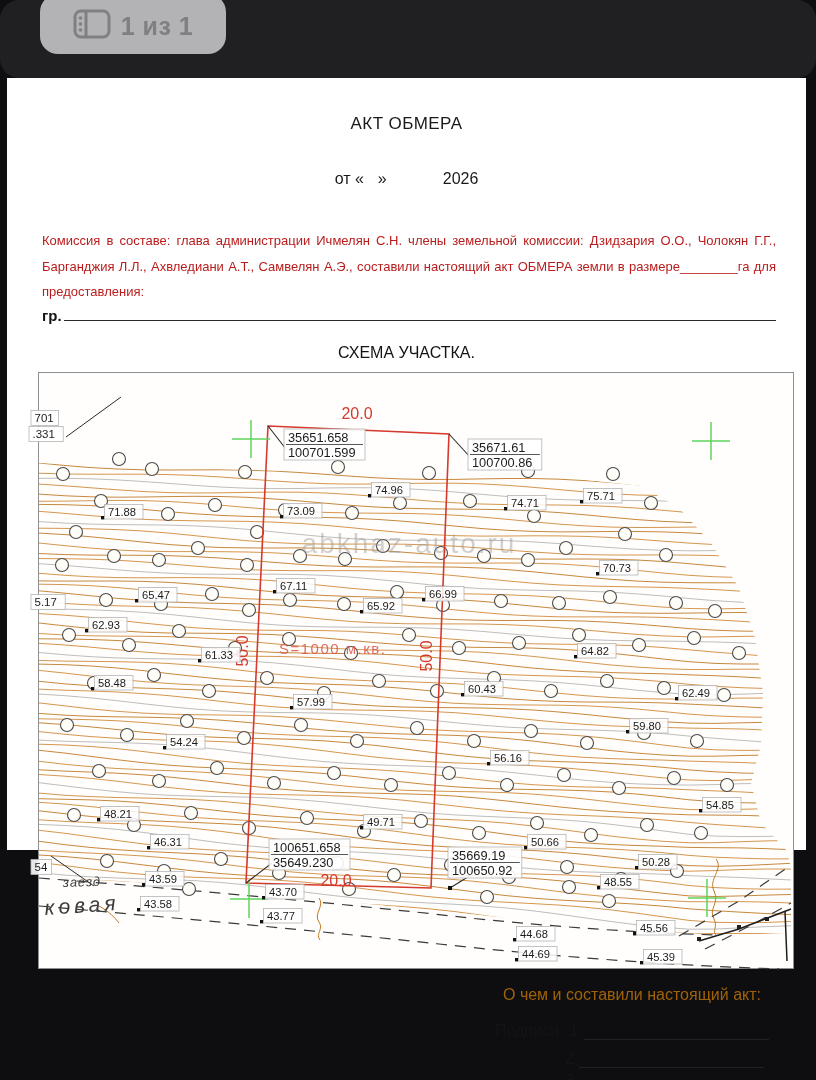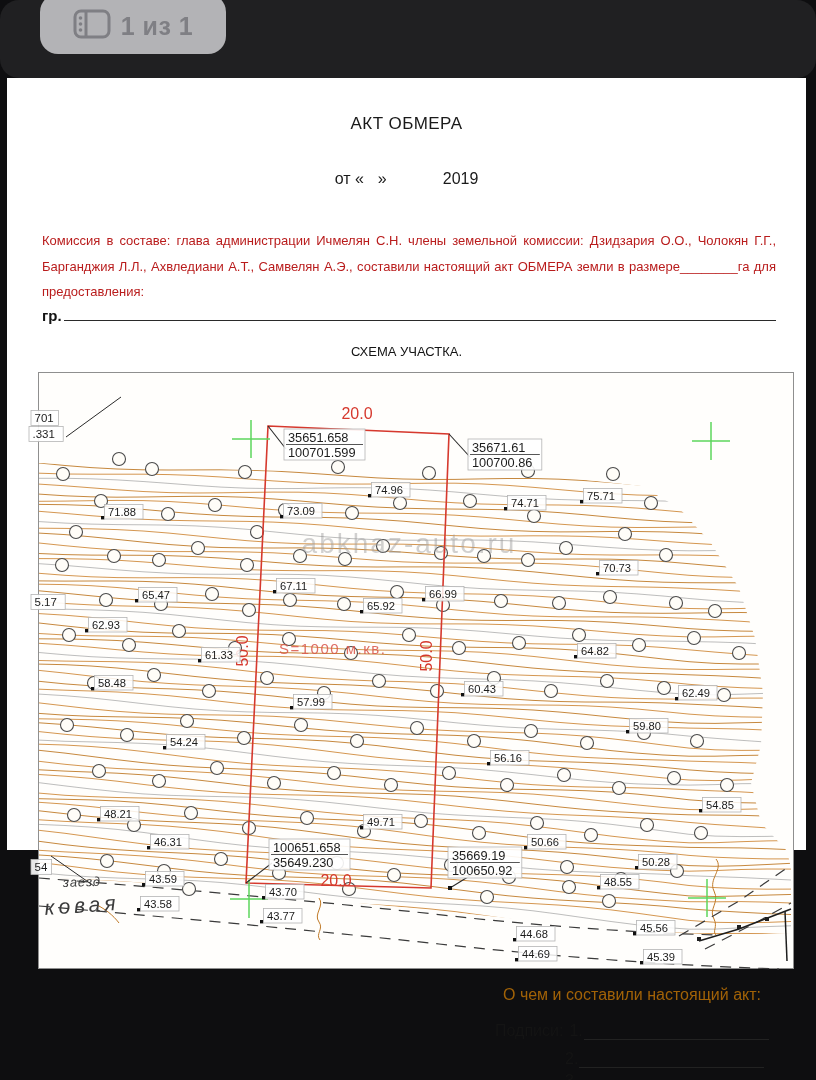--- a/index.html
+++ b/index.html
@@ -13,21 +13,21 @@
   .doc-title{position:absolute;top:36px;left:0;width:100%;text-align:center;font-size:17px;
        letter-spacing:.4px;color:#1a1a1a;}
   .date-line{position:absolute;top:92px;left:0;width:100%;display:flex;justify-content:center;
        font-size:16px;color:#1a1a1a;}
   .date-close{margin-left:14px;}
   .date-year{margin-left:56px;}
   .body-par{position:absolute;top:150px;left:35px;right:30px;font-size:13px;line-height:25.5px;
        text-align:justify;color:#b91c1c;}
   .gr-line{position:absolute;top:229px;left:35px;right:30px;display:flex;font-size:15px;font-weight:bold;}
   .gr-fill{flex:1;border-bottom:1.4px solid #2a2a2a;margin-bottom:3px;margin-left:2px;}
-  .scheme-title{position:absolute;top:266px;left:0;width:100%;text-align:center;font-size:13px;color:#141414;}
+  .scheme-title{position:absolute;top:266px;left:0;width:100%;text-align:center;font-size:16px;color:#141414;}
   .map-frame{position:absolute;left:31px;top:294px;width:754px;height:595px;border:1.5px solid #8f8f8f;
        box-sizing:content-box;background:#fffefc;}
   .map-frame svg{position:absolute;left:0;top:0;overflow:visible;}
   .footer-line{position:absolute;top:908px;right:45px;font-size:16px;color:#a16207;}
   .sig-row{position:absolute;font-size:16px;color:#141414;display:flex;align-items:flex-end;}
   .sig-row .u{display:inline-block;width:185px;border-bottom:1.4px solid #222;height:16px;}
   .sig-1{top:944px;left:488px;}
   .sig-2{top:972px;left:558px;}
   .sig-3{top:994px;left:558px;}
   .sig-num{margin-right:1px;}
@@ -47,21 +47,21 @@
     </svg>
     <span class="pill-label">1 из 1</span>
   </div>
 </div>
 
 <div class="page">
   <div class="doc-title">АКТ ОБМЕРА</div>
   <div class="date-line">
     <span>от «</span>
     <span class="date-close">»</span>
-    <span class="date-year">2019</span>
+    <span class="date-year">2026</span>
   </div>
   <div class="body-par">Комиссия в составе: глава администрации Ичмелян С.Н. члены земельной комиссии: Дзидзария О.О., Чолокян Г.Г., Барганджия Л.Л., Ахвледиани А.Т., Самвелян А.Э., составили настоящий акт ОБМЕРА земли в размере________га для предоставления:</div>
   <div class="gr-line">
     <span>гр.</span>
     <span class="gr-fill"></span>
   </div>
   <div class="scheme-title">СХЕМА УЧАСТКА.</div>
 
   <div class="map-frame">
     <svg id="map-svg" width="754" height="595" viewBox="0 0 754 595">

